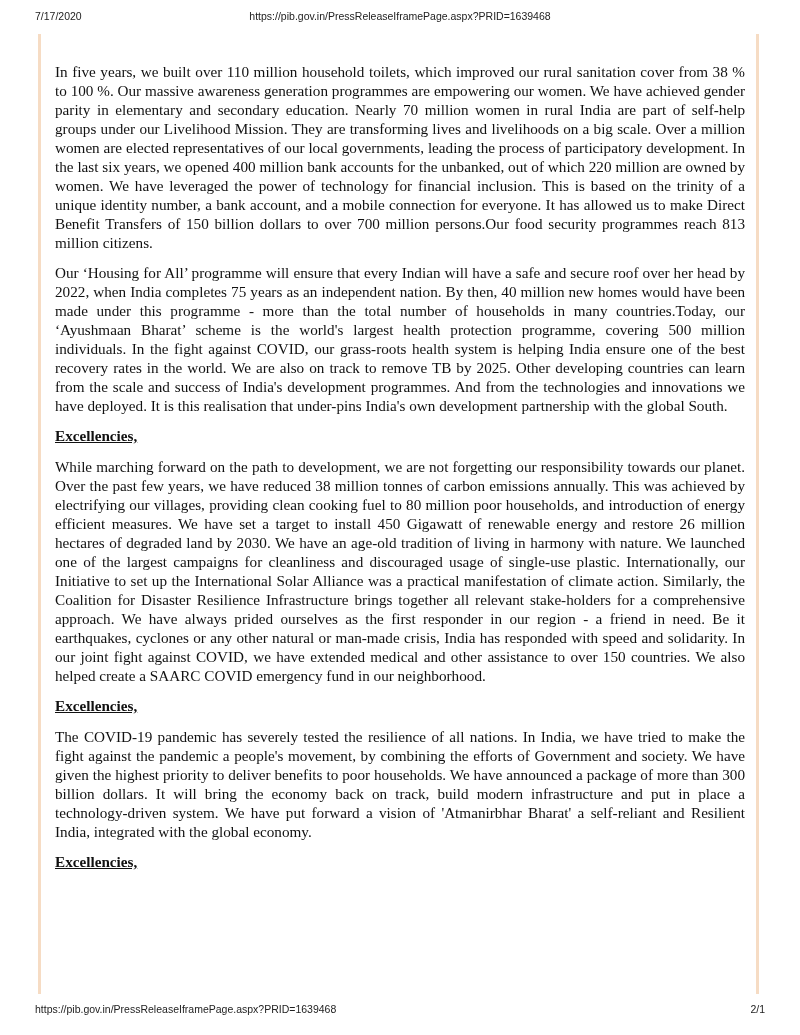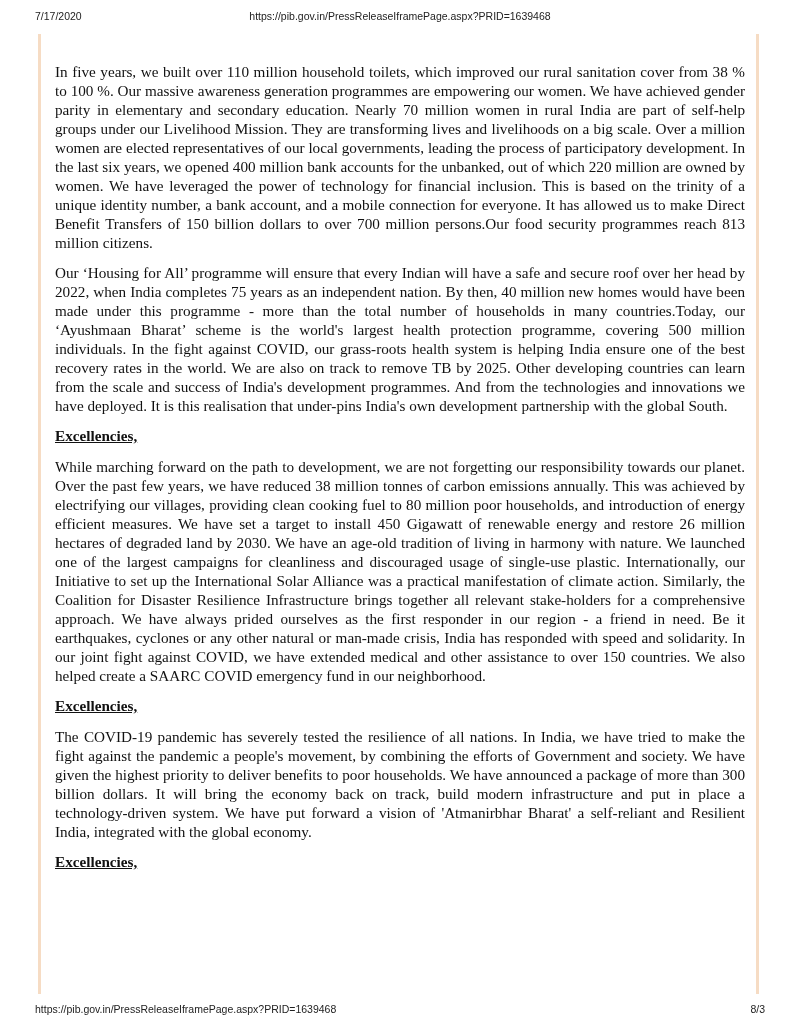--- a/index.html
+++ b/index.html
@@ -74,14 +74,14 @@
   <p>Our ‘Housing for All’ programme will ensure that every Indian will have a safe and secure roof over her head by 2022, when India completes 75 years as an independent nation. By then, 40 million new homes would have been made under this programme - more than the total number of households in many countries.Today, our ‘Ayushmaan Bharat’ scheme is the world's largest health protection programme, covering 500 million individuals. In the fight against COVID, our grass-roots health system is helping India ensure one of the best recovery rates in the world. We are also on track to remove TB by 2025. Other developing countries can learn from the scale and success of India's development programmes. And from the technologies and innovations we have deployed. It is this realisation that under-pins India's own development partnership with the global South.</p>
   <p class="heading">Excellencies,</p>
   <p>While marching forward on the path to development, we are not forgetting our responsibility towards our planet. Over the past few years, we have reduced 38 million tonnes of carbon emissions annually. This was achieved by electrifying our villages, providing clean cooking fuel to 80 million poor households, and introduction of energy efficient measures. We have set a target to install 450 Gigawatt of renewable energy and restore 26 million hectares of degraded land by 2030. We have an age-old tradition of living in harmony with nature. We launched one of the largest campaigns for cleanliness and discouraged usage of single-use plastic. Internationally, our Initiative to set up the International Solar Alliance was a practical manifestation of climate action. Similarly, the Coalition for Disaster Resilience Infrastructure brings together all relevant stake-holders for a comprehensive approach. We have always prided ourselves as the first responder in our region - a friend in need. Be it earthquakes, cyclones or any other natural or man-made crisis, India has responded with speed and solidarity. In our joint fight against COVID, we have extended medical and other assistance to over 150 countries. We also helped create a SAARC COVID emergency fund in our neighborhood.</p>
   <p class="heading">Excellencies,</p>
   <p>The COVID-19 pandemic has severely tested the resilience of all nations. In India, we have tried to make the fight against the pandemic a people's movement, by combining the efforts of Government and society. We have given the highest priority to deliver benefits to poor households. We have announced a package of more than 300 billion dollars. It will bring the economy back on track, build modern infrastructure and put in place a technology-driven system. We have put forward a vision of 'Atmanirbhar Bharat' a self-reliant and Resilient India, integrated with the global economy.</p>
   <p class="heading">Excellencies,</p>
 </div>
 
 <div class="print-footer">
   <span class="url">https://pib.gov.in/PressReleaseIframePage.aspx?PRID=1639468</span>
-  <span class="page">8/3</span>
+  <span class="page">2/1</span>
 </div>
 
 </body></html>

